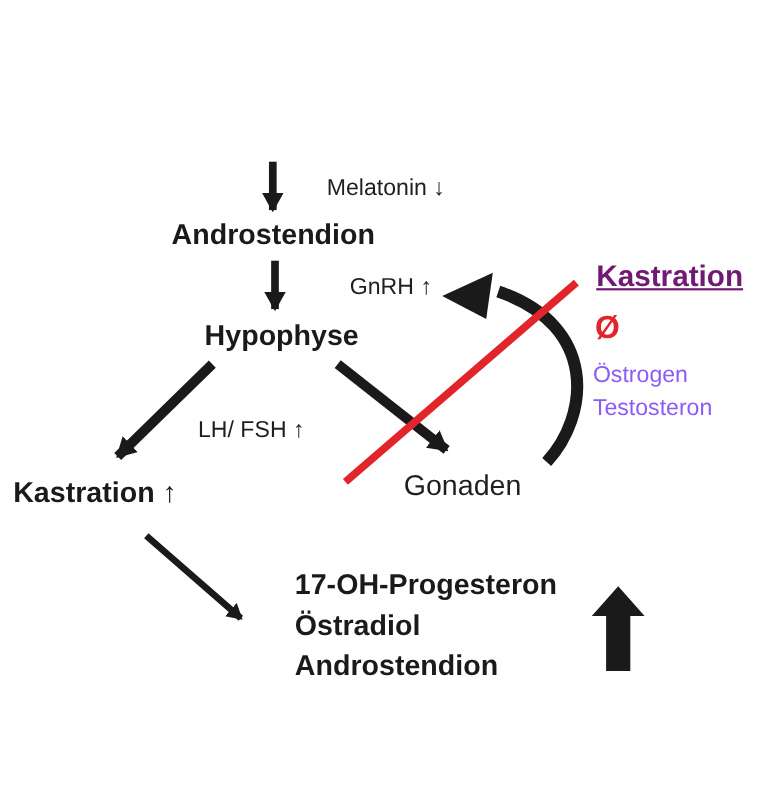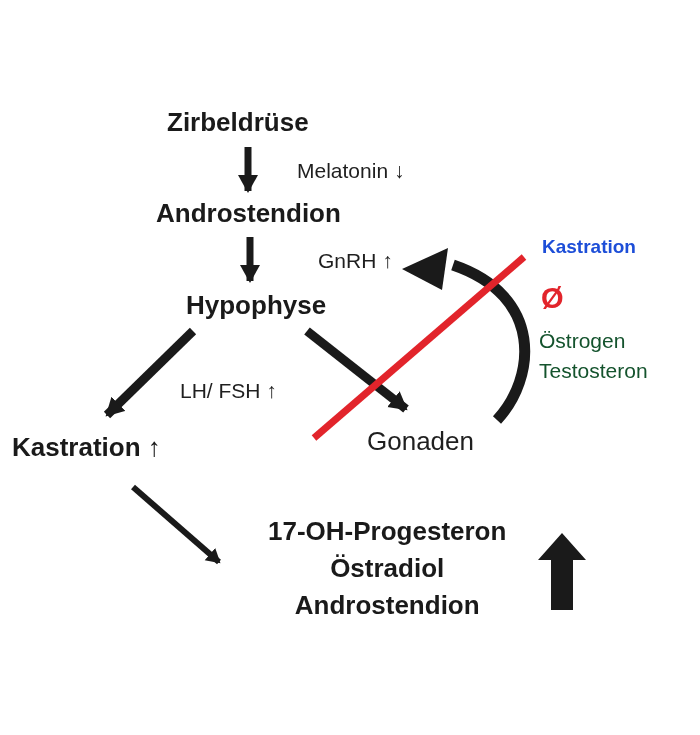--- a/index.html
+++ b/index.html
@@ -35,42 +35,43 @@
     font-size: 21px;
     font-weight: 400;
     color: #1f1f1f;
   }
   .plain-node {
     font-size: 26px;
     font-weight: 400;
     color: #1f1f1f;
   }
   .kastration-title {
-    font-size: 19px;
+    font-size: 27px;
     font-weight: 700;
-    color: #1d4ed8;
+    color: #701a75;
+    text-decoration: underline;
   }
   .null-symbol {
     font-size: 29px;
     font-weight: 700;
     color: #e2242b;
   }
   .suppressed {
     font-size: 21px;
     font-weight: 400;
-    color: #14532d;
+    color: #8b5cf6;
     line-height: 1.42;
   }
   .products {
     font-size: 26px;
     font-weight: 700;
     color: #1a1a1a;
     line-height: 1.42;
   }
-  .products div { white-space: nowrap; text-align: center; }
+  .products div { white-space: nowrap; }
 </style>
 </head>
 <body>
 
 <div id="stage">
 
   <svg id="arrow-layer" viewBox="0 0 700 735" xmlns="http://www.w3.org/2000/svg" aria-hidden="true">
     <defs>
       <marker id="head-lg" markerUnits="userSpaceOnUse" markerWidth="24" markerHeight="24" refX="16" refY="10" orient="auto">
         <path d="M0,0 L18,10 L0,20 z" fill="#1a1a1a"></path>
@@ -91,21 +92,20 @@
     <line x1="133" y1="487" x2="219" y2="562" stroke="#1a1a1a" stroke-width="6" marker-end="url(#head-sm)"></line>
 
     <path d="M 497 420 C 536 378, 544 296, 453 265" fill="none" stroke="#1a1a1a" stroke-width="11"></path>
     <polygon points="402,269 448,248 442,290" fill="#1a1a1a"></polygon>
 
     <polygon points="562,533 586,560 573,560 573,610 551,610 551,560 538,560" fill="#1a1a1a"></polygon>
 
     <line x1="314" y1="438" x2="524" y2="257" stroke="#e2242b" stroke-width="7"></line>
   </svg>
 
-  <div class="label node" style="left:167px; top:108px;">Zirbeldrüse</div>
 
   <div class="label edge-label" style="left:297px; top:159px;">Melatonin ↓</div>
 
   <div class="label node" style="left:156px; top:199px;">Androstendion</div>
 
   <div class="label edge-label" style="left:318px; top:249px;">GnRH ↑</div>
 
   <div class="label node" style="left:186px; top:291px;">Hypophyse</div>
 
   <div class="label edge-label" style="left:180px; top:367px;margin-top:12px;">LH/ FSH ↑</div>

